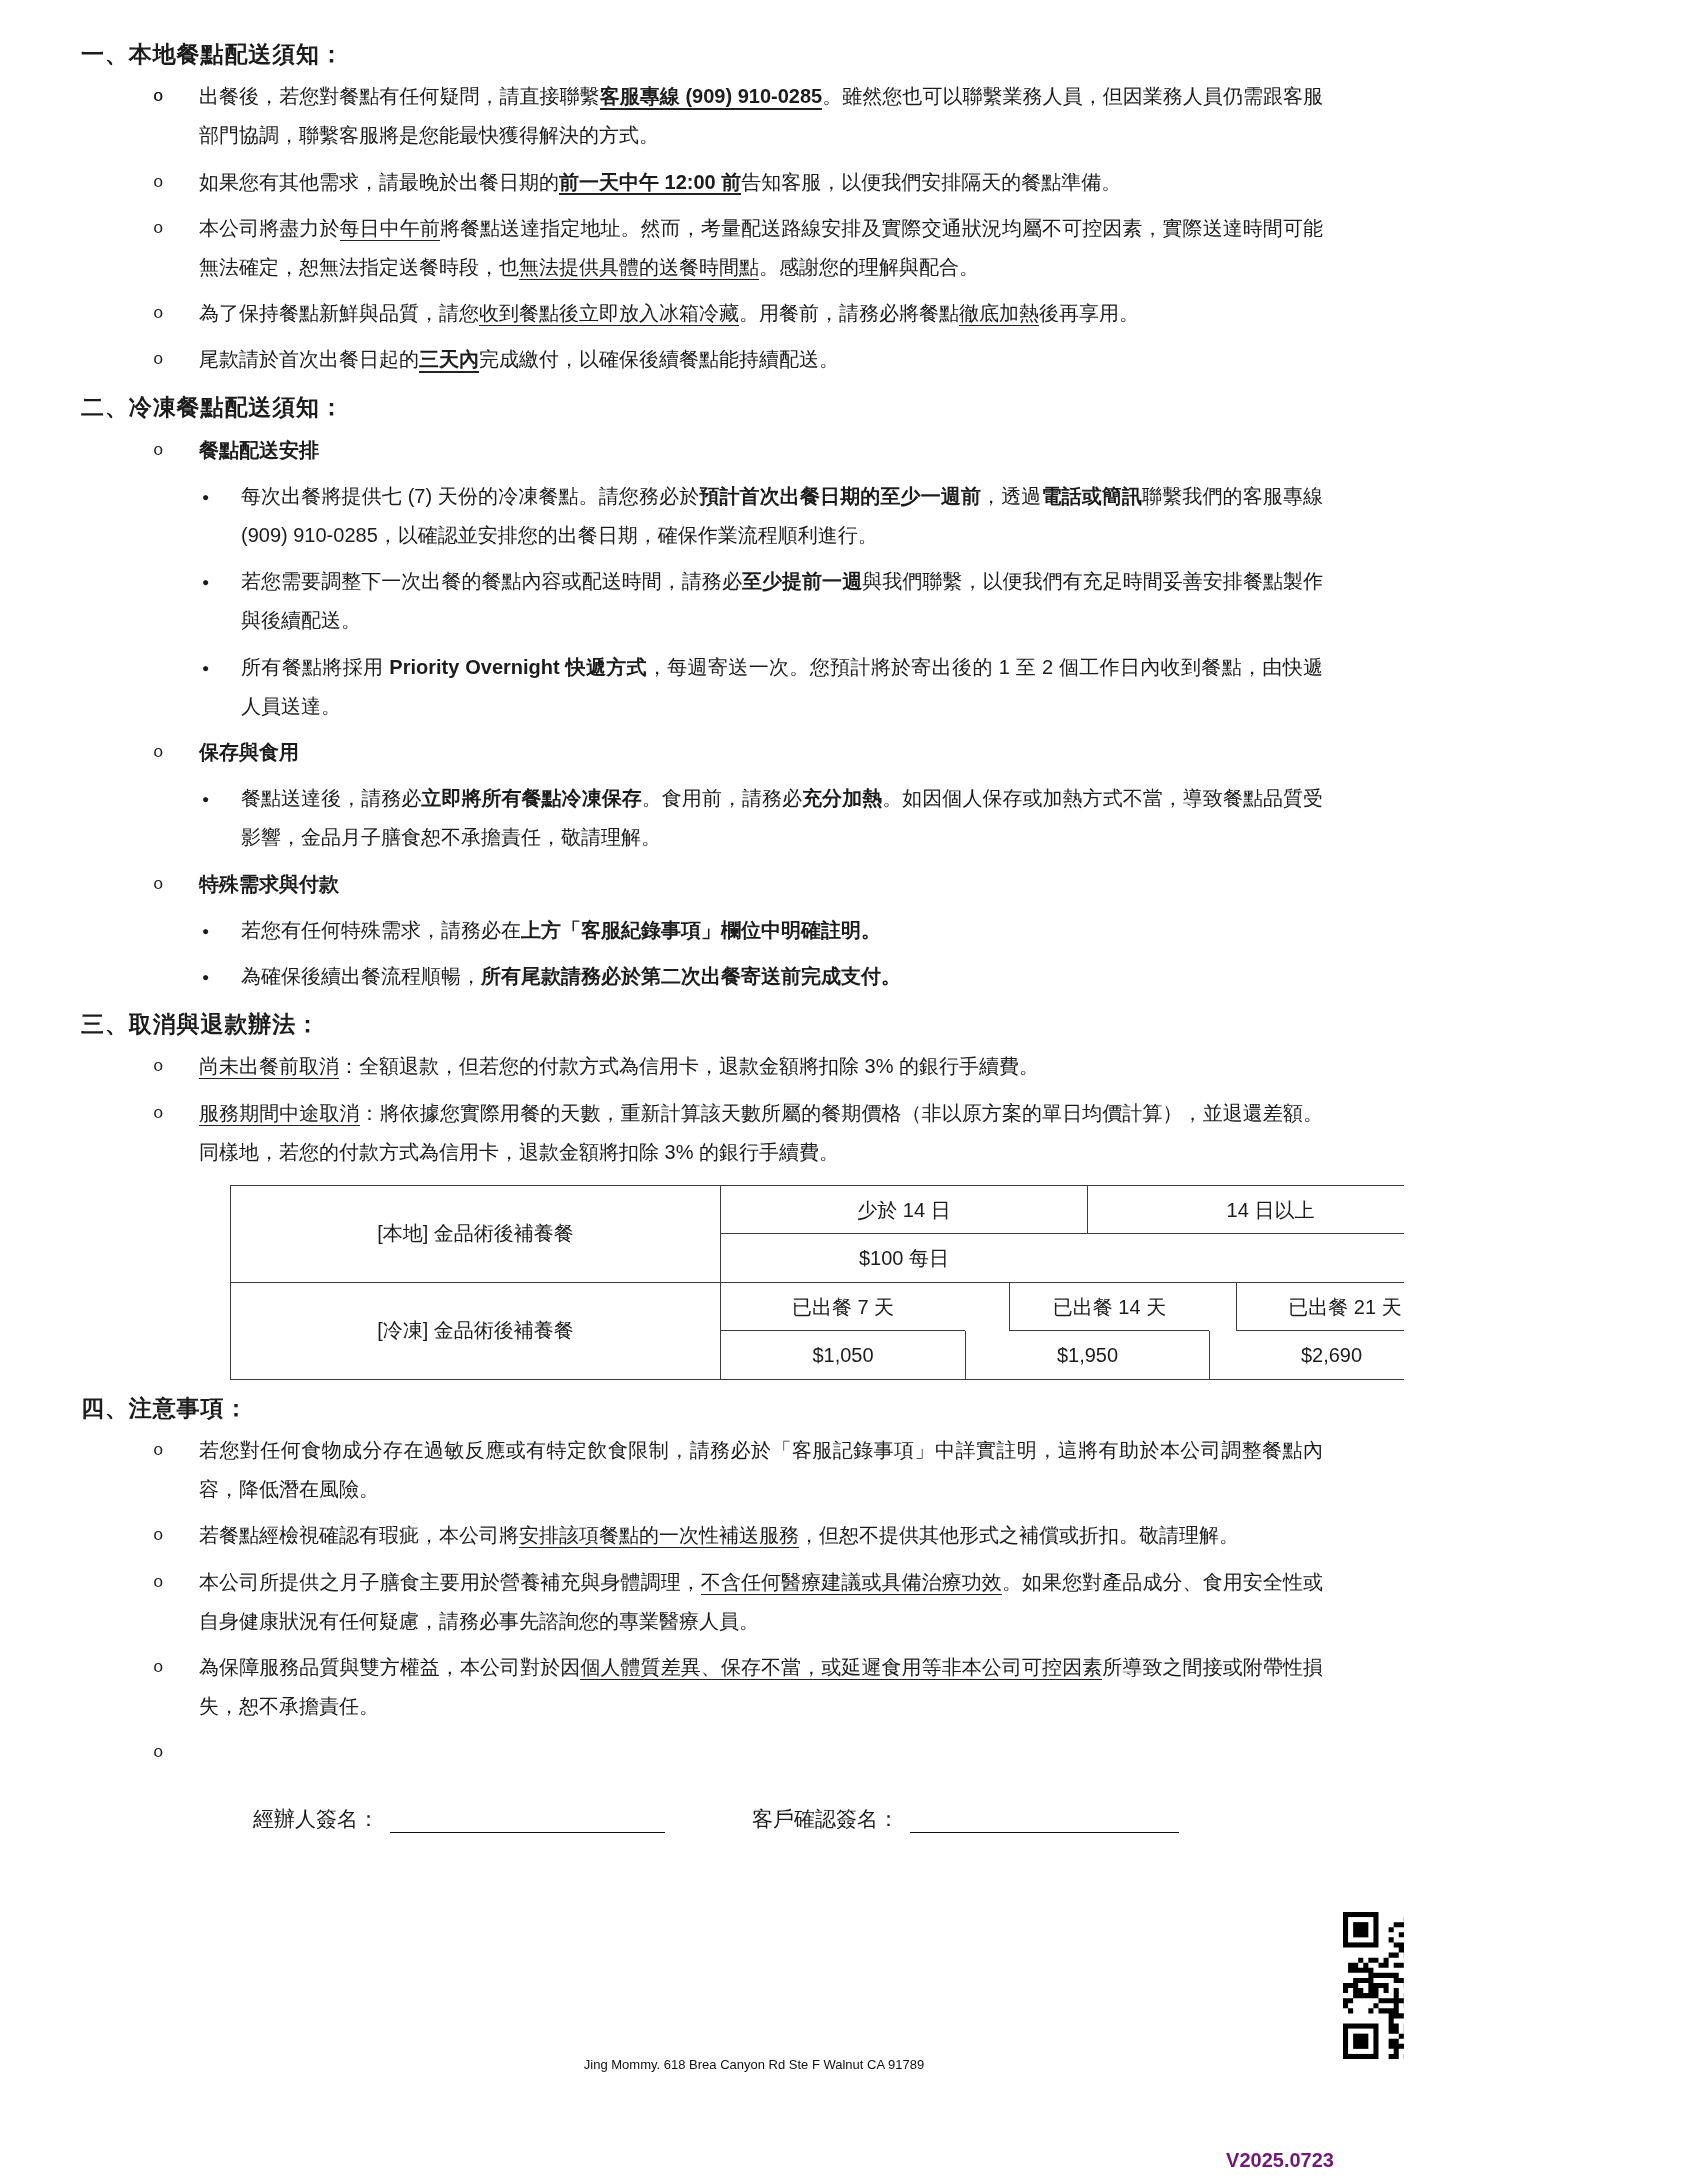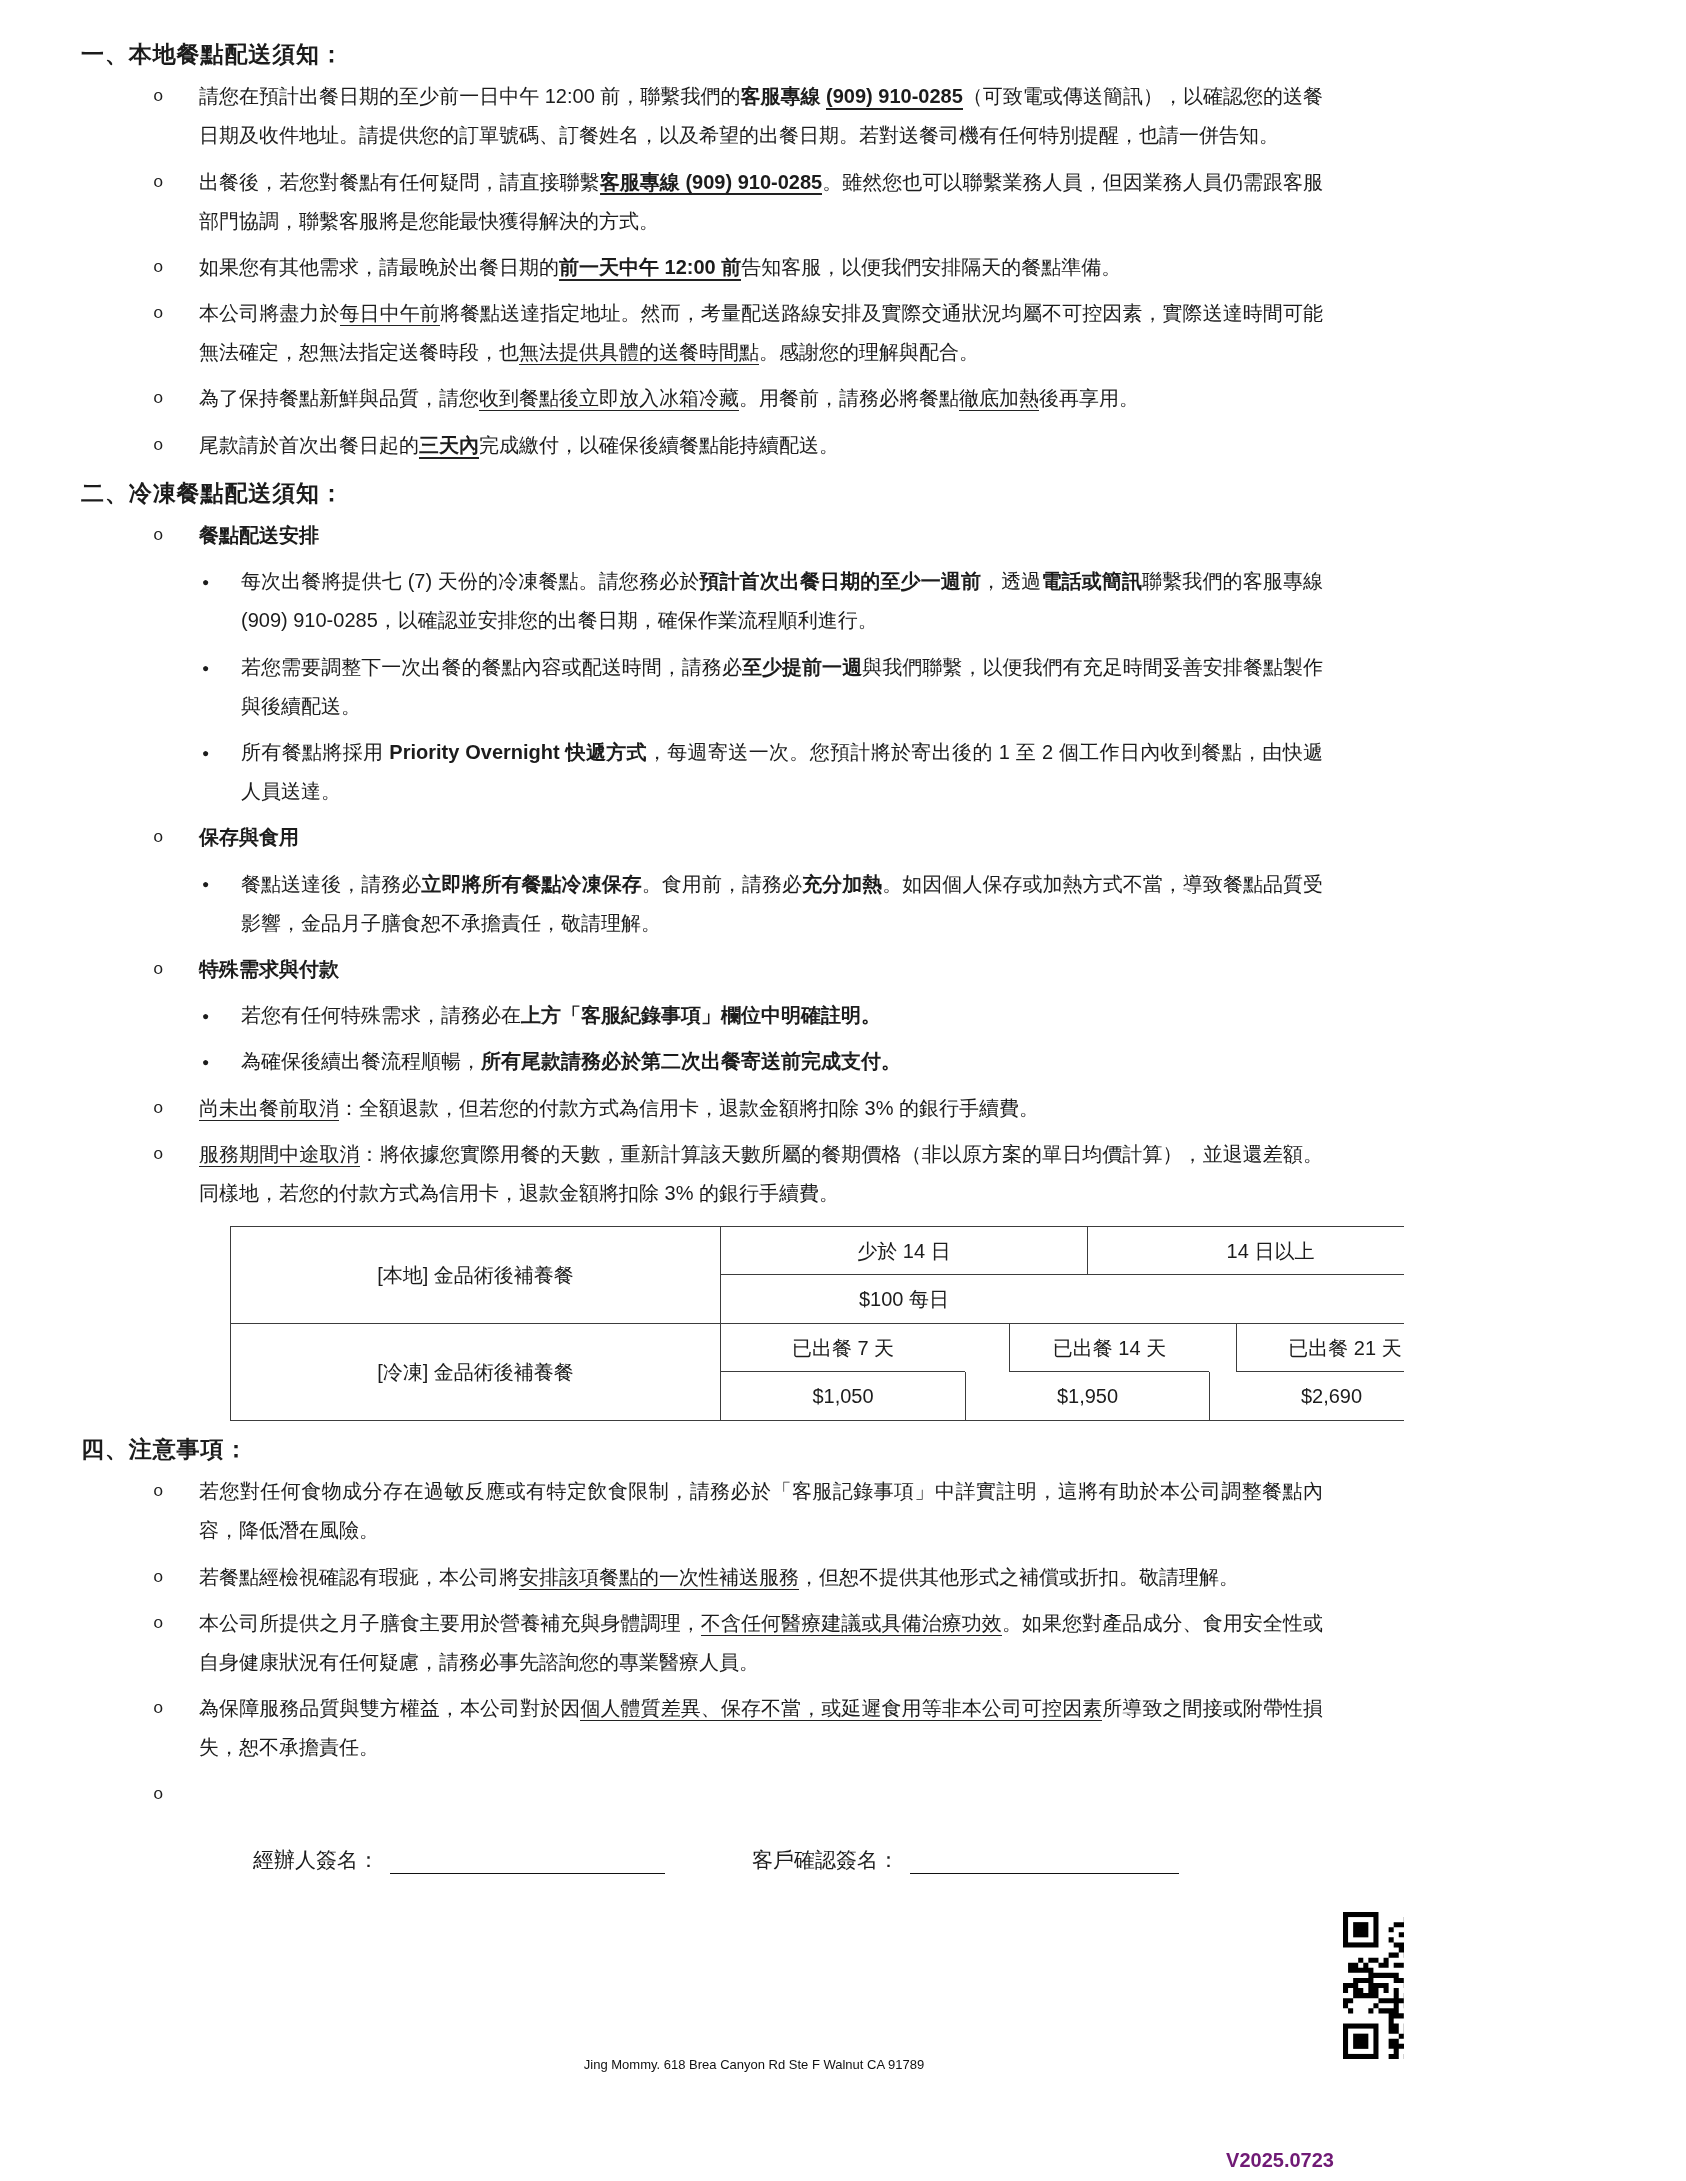--- a/index.html
+++ b/index.html
@@ -94,40 +94,41 @@
   }
 </style>
 </head>
 <body>
 
 <div class="page">
 
   <div id="sections-root">
       <div class="section">
         <div class="sec-title">一、本地餐點配送須知：</div>
-        <div class="item lv1"><span class="marker m1">o</span><span class="txt"><span>請您在預計出餐日期的至少前一日中午 12:00 前，聯繫我們的</span><span class="b">客服專線 </span><span class="b u">(909) 910-0285</span><span>（可致電或傳送簡訊），以確認您的送餐日期及收件地址。請提供您的訂單號碼、訂餐姓名，以及希望的出餐日期。若對送餐司機有任何特別提醒，也請一併告知。</span></span></div>
+        <div class="item lv1"><span class="marker m1">o</span></div>
         <div class="item lv1"><span class="marker m1">o</span><span class="txt"><span>出餐後，若您對餐點有任何疑問，請直接聯繫</span><span class="b u">客服專線 (909) 910-0285</span><span>。雖然您也可以聯繫業務人員，但因業務人員仍需跟客服部門協調，聯繫客服將是您能最快獲得解決的方式。</span></span></div>
         <div class="item lv1"><span class="marker m1">o</span><span class="txt"><span>如果您有其他需求，請最晚於出餐日期的</span><span class="b u">前一天中午 12:00 前</span><span>告知客服，以便我們安排隔天的餐點準備。</span></span></div>
         <div class="item lv1"><span class="marker m1">o</span><span class="txt"><span>本公司將盡力於</span><span class=" u">每日中午前</span><span>將餐點送達指定地址。然而，考量配送路線安排及實際交通狀況均屬不可控因素，實際送達時間可能無法確定，恕無法指定送餐時段，也</span><span class=" u">無法提供具體的送餐時間點</span><span>。感謝您的理解與配合。</span></span></div>
         <div class="item lv1"><span class="marker m1">o</span><span class="txt"><span>為了保持餐點新鮮與品質，請您</span><span class=" u">收到餐點後立即放入冰箱冷藏</span><span>。用餐前，請務必將餐點</span><span class=" u">徹底加熱</span><span>後再享用。</span></span></div>
         <div class="item lv1"><span class="marker m1">o</span><span class="txt"><span>尾款請於首次出餐日起的</span><span class="b u">三天內</span><span>完成繳付，以確保後續餐點能持續配送。</span></span></div>
       </div>
       <div class="section">
         <div class="sec-title">二、冷凍餐點配送須知：</div>
         <div class="item lv1"><span class="marker m1">o</span><span class="txt"><span class="b">餐點配送安排</span></span></div>
         <div class="item lv2"><span class="marker m2">●</span><span class="txt"><span>每次出餐將提供七 (7) 天份的冷凍餐點。請您務必於</span><span class="b">預計首次出餐日期的至少一週前</span><span>，透過</span><span class="b">電話或簡訊</span><span>聯繫我們的客服專線 (909) 910-0285，以確認並安排您的出餐日期，確保作業流程順利進行。</span></span></div>
         <div class="item lv2"><span class="marker m2">●</span><span class="txt"><span>若您需要調整下一次出餐的餐點內容或配送時間，請務必</span><span class="b">至少提前一週</span><span>與我們聯繫，以便我們有充足時間妥善安排餐點製作與後續配送。</span></span></div>
         <div class="item lv2"><span class="marker m2">●</span><span class="txt"><span>所有餐點將採用 </span><span class="b">Priority Overnight 快遞方式</span><span>，每週寄送一次。您預計將於寄出後的 1 至 2 個工作日內收到餐點，由快遞人員送達。</span></span></div>
         <div class="item lv1"><span class="marker m1">o</span><span class="txt"><span class="b">保存與食用</span></span></div>
         <div class="item lv2"><span class="marker m2">●</span><span class="txt"><span>餐點送達後，請務必</span><span class="b">立即將所有餐點冷凍保存</span><span>。食用前，請務必</span><span class="b">充分加熱</span><span>。如因個人保存或加熱方式不當，導致餐點品質受影響，金品月子膳食恕不承擔責任，敬請理解。</span></span></div>
         <div class="item lv1"><span class="marker m1">o</span><span class="txt"><span class="b">特殊需求與付款</span></span></div>
         <div class="item lv2"><span class="marker m2">●</span><span class="txt"><span>若您有任何特殊需求，請務必在</span><span class="b">上方「客服紀錄事項」欄位中明確註明。</span></span></div>
         <div class="item lv2"><span class="marker m2">●</span><span class="txt"><span>為確保後續出餐流程順暢，</span><span class="b">所有尾款請務必於第二次出餐寄送前完成支付。</span></span></div>
       </div>
       <div class="section">
+        <div class="sec-title">三、取消與退款辦法：</div>
         <div class="item lv1"><span class="marker m1">o</span><span class="txt"><span class=" u">尚未出餐前取消</span><span>：全額退款，但若您的付款方式為信用卡，退款金額將扣除 3% 的銀行手續費。</span></span></div>
         <div class="item lv1"><span class="marker m1">o</span><span class="txt"><span class=" u">服務期間中途取消</span><span>：將依據您實際用餐的天數，重新計算該天數所屬的餐期價格（非以原方案的單日均價計算），並退還差額。同樣地，若您的付款方式為信用卡，退款金額將扣除 3% 的銀行手續費。</span></span></div>
         <div class="ptable">
           <div class="pt-row" style="grid-template-columns: 490px repeat(2, 1fr);">
             <div class="pt-label">[本地] 金品術後補養餐</div>
             <div class="pt-cell pt-h" style="grid-area: 1 / 2;">少於 14 日</div>
             <div class="pt-cell pt-h bl" style="grid-area: 1 / 3;">14 日以上</div>
             <div class="pt-cell pt-v" style="grid-area: 2 / 2;">$100 每日</div>
           </div>
           <div class="pt-row" style="grid-template-columns: 490px repeat(3, 1fr);">

